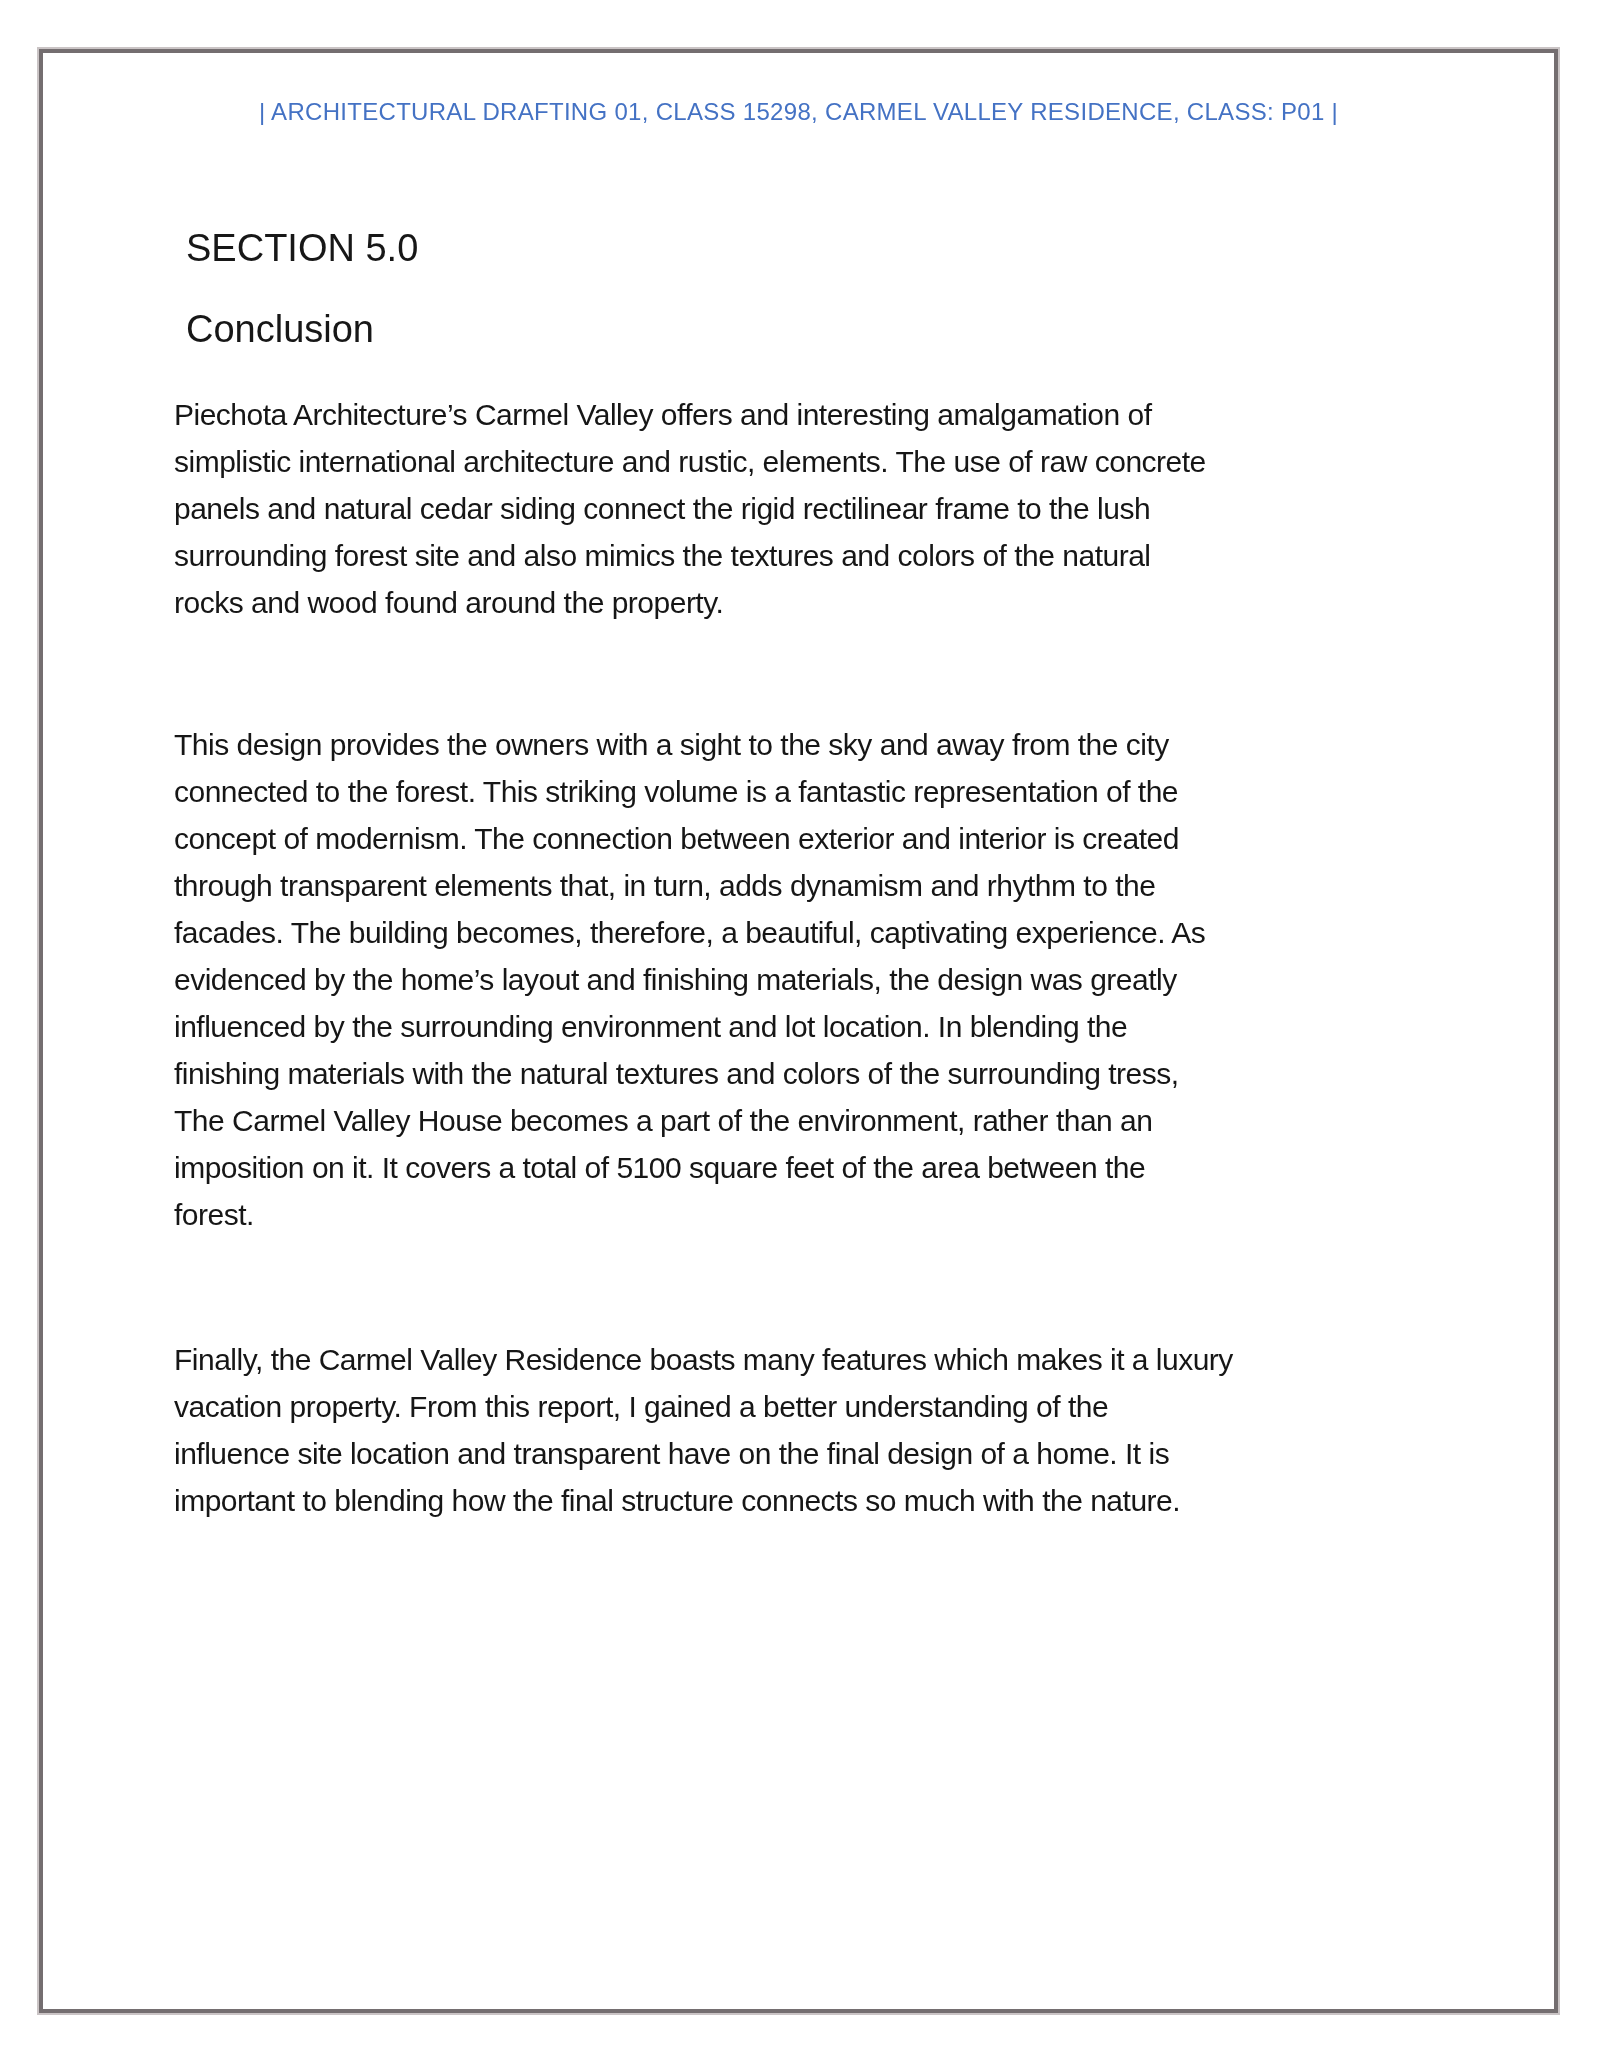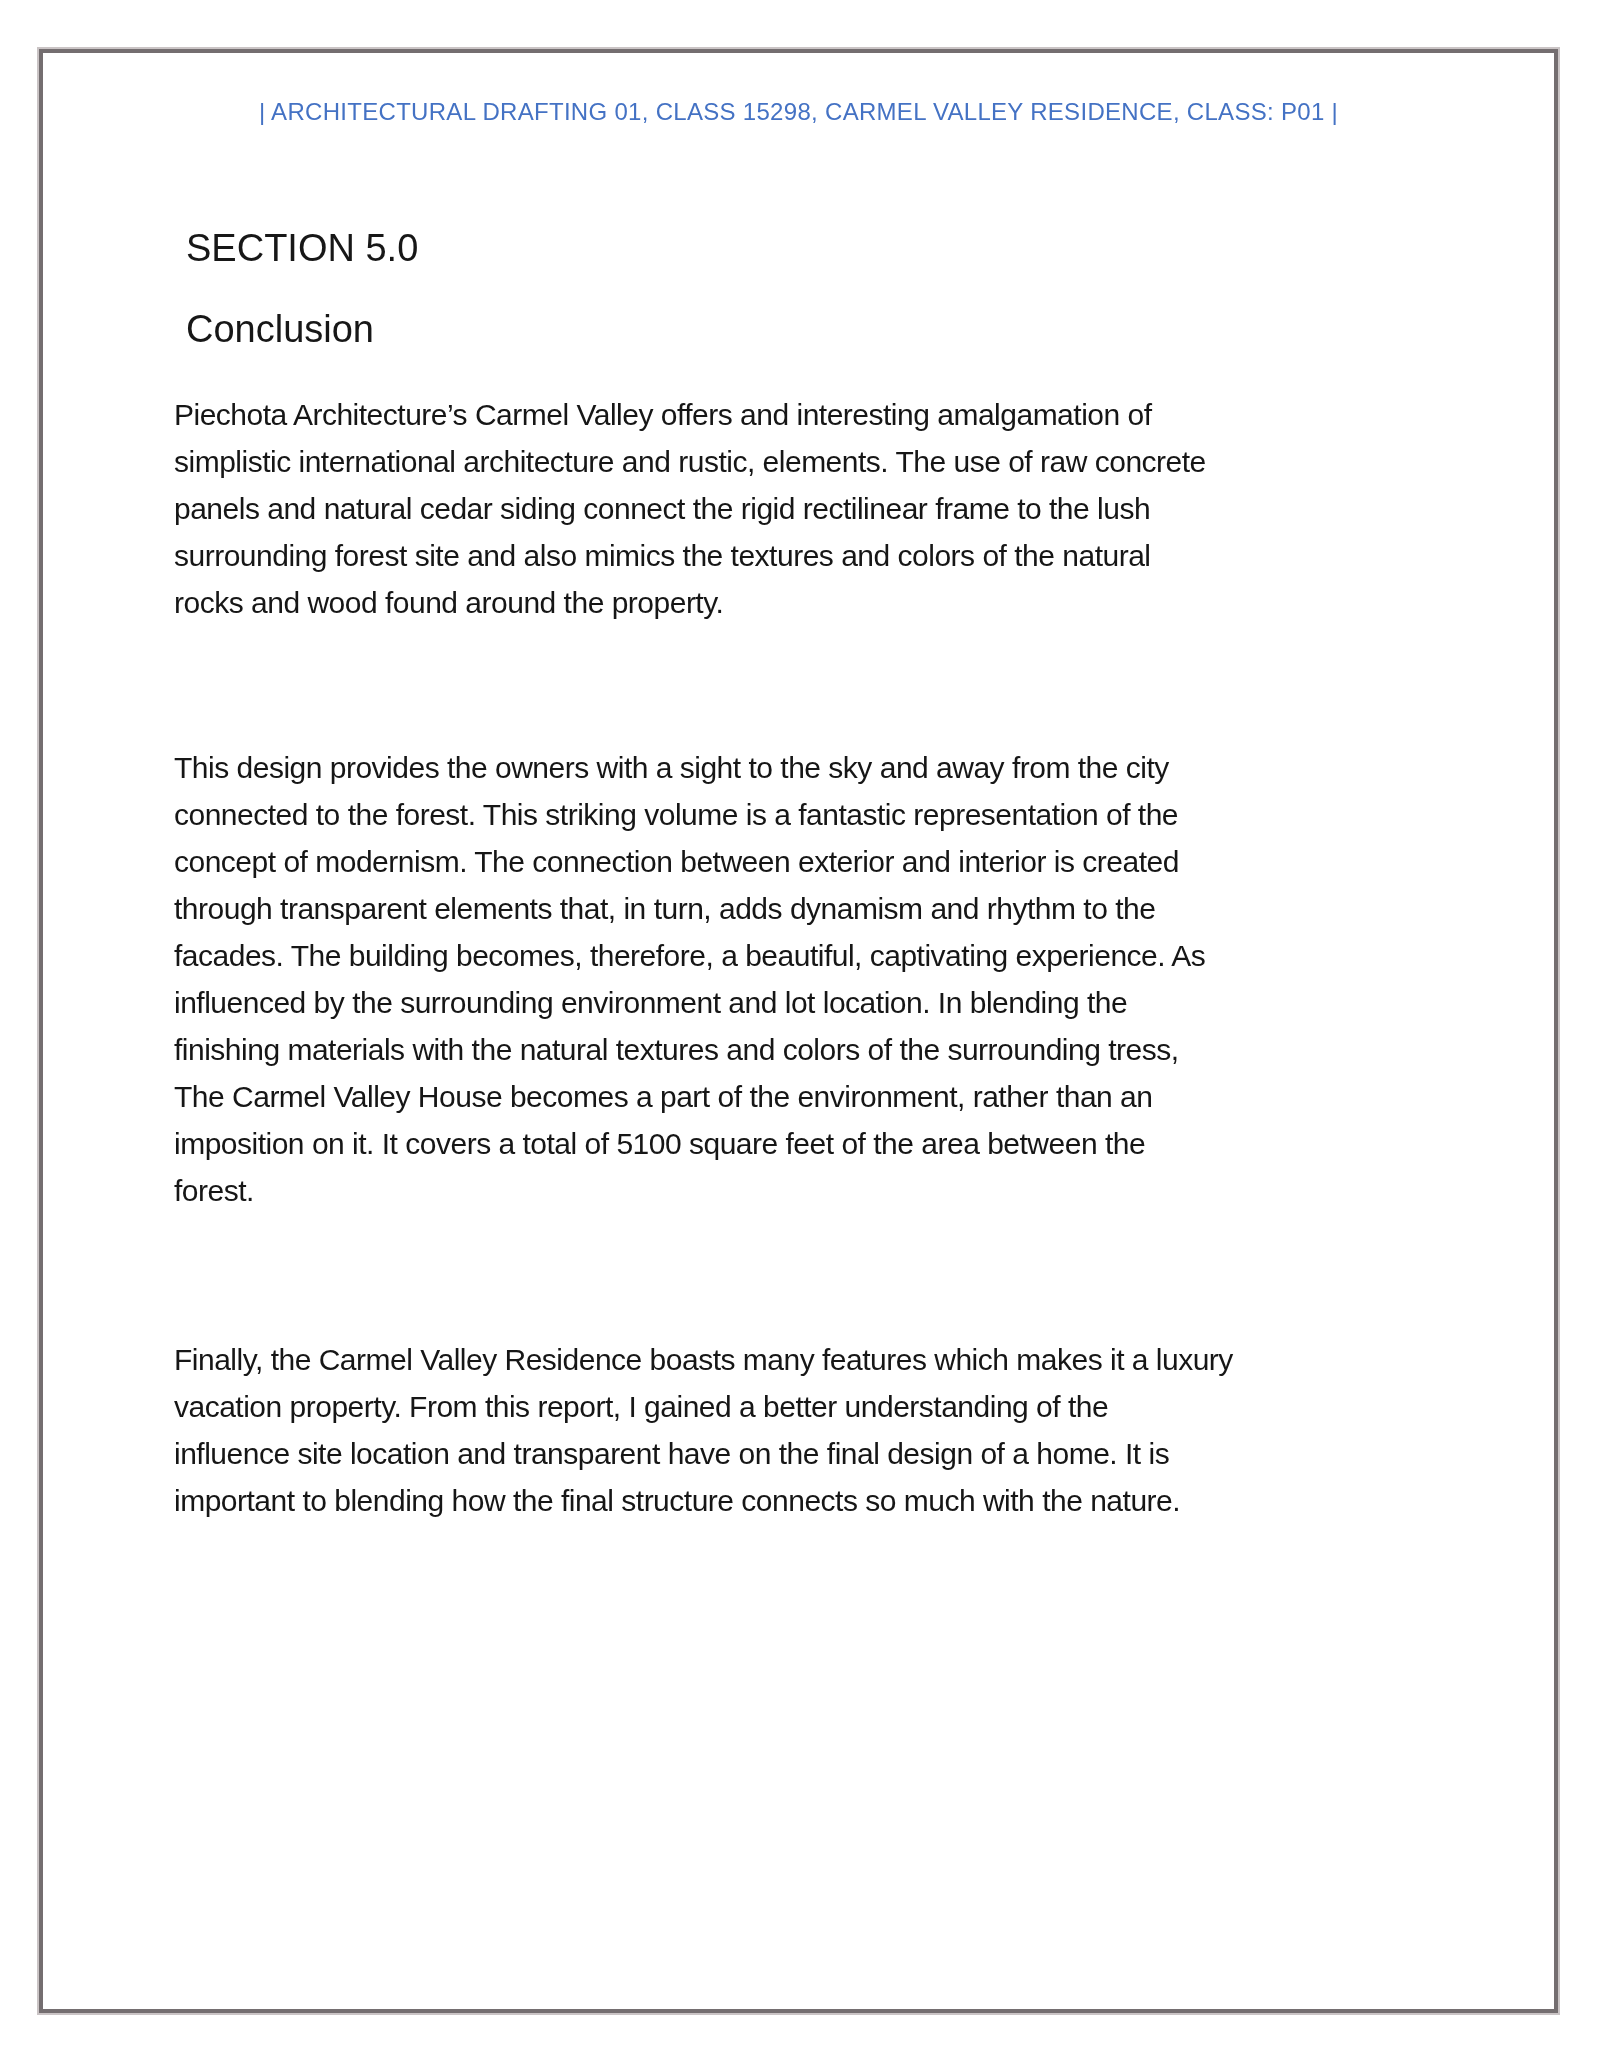--- a/index.html
+++ b/index.html
@@ -50,21 +50,21 @@
   #subsection-heading { top: 310px; }
   .paragraph {
     position: absolute;
     left: 174px;
     font-size: 30px;
     line-height: 47px;
     letter-spacing: -0.5px;
     color: #161616;
   }
   #paragraph-1 { top: 391px; }
-  #paragraph-2 { top: 721px; margin-top: 23px; }
+  #paragraph-2 { top: 721px; }
   #paragraph-3 { top: 1336px; }
   .text-line {
     height: 47px;
     white-space: nowrap;
   }
 </style>
 </head>
 <body>
 
 <div class="page">
@@ -84,20 +84,21 @@
     <div class="text-line">surrounding forest site and also mimics the textures and colors of the natural</div>
     <div class="text-line">rocks and wood found around the property.</div>
   </div>
 
   <div class="paragraph" id="paragraph-2">
     <div class="text-line">This design provides the owners with a sight to the sky and away from the city</div>
     <div class="text-line">connected to the forest. This striking volume is a fantastic representation of the</div>
     <div class="text-line">concept of modernism. The connection between exterior and interior is created</div>
     <div class="text-line">through transparent elements that, in turn, adds dynamism and rhythm to the</div>
     <div class="text-line">facades. The building becomes, therefore, a beautiful, captivating experience. As</div>
+    <div class="text-line">evidenced by the home’s layout and finishing materials, the design was greatly</div>
     <div class="text-line">influenced by the surrounding environment and lot location. In blending the</div>
     <div class="text-line">finishing materials with the natural textures and colors of the surrounding tress,</div>
     <div class="text-line">The Carmel Valley House becomes a part of the environment, rather than an</div>
     <div class="text-line">imposition on it. It covers a total of 5100 square feet of the area between the</div>
     <div class="text-line">forest.</div>
   </div>
 
   <div class="paragraph" id="paragraph-3">
     <div class="text-line">Finally, the Carmel Valley Residence boasts many features which makes it a luxury</div>
     <div class="text-line">vacation property. From this report, I gained a better understanding of the</div>

